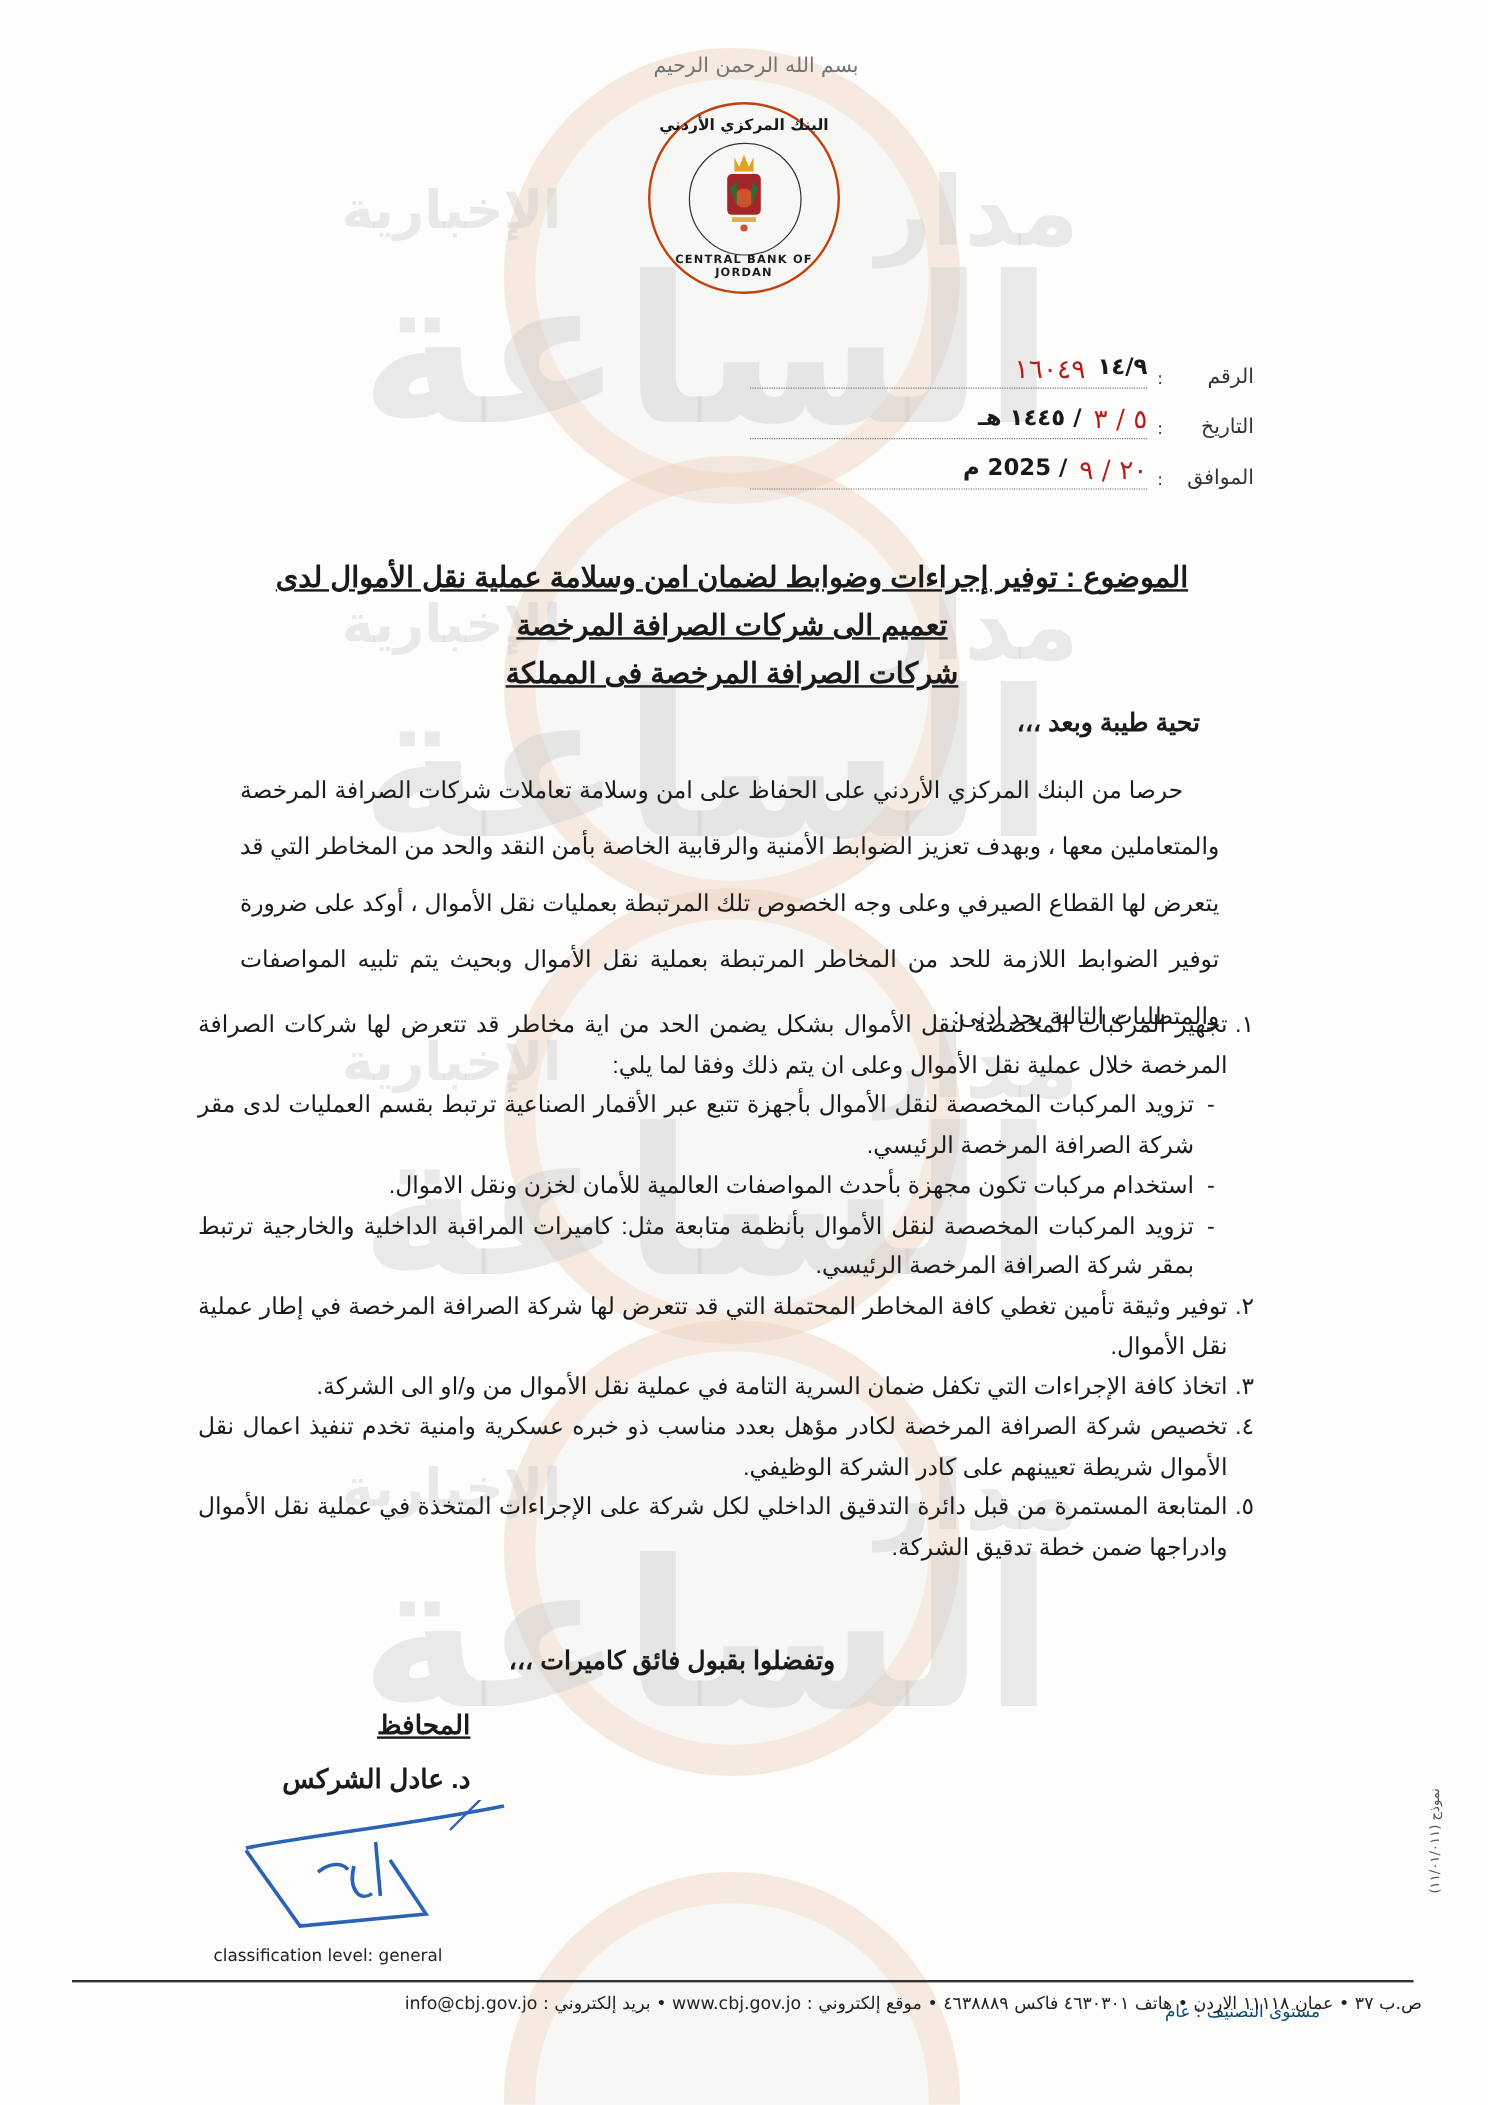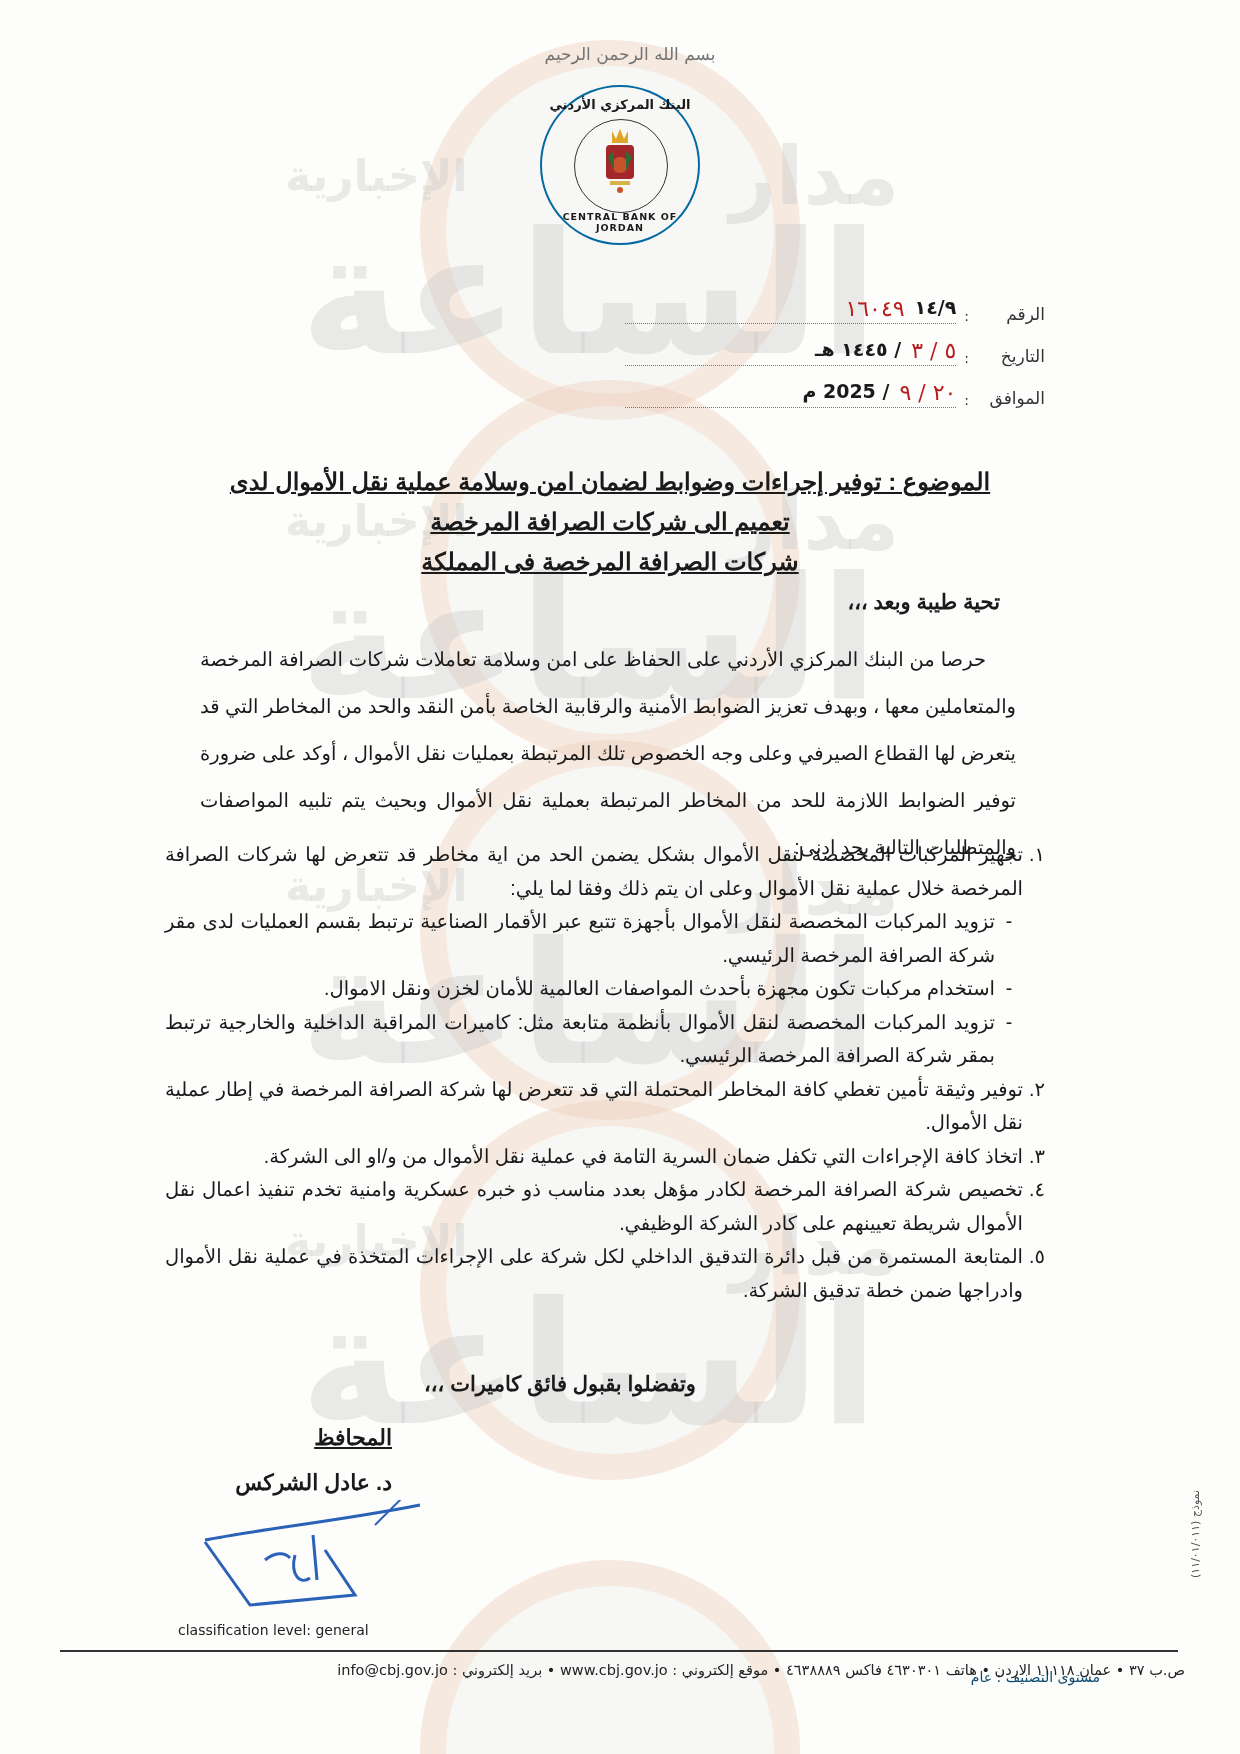--- a/index.html
+++ b/index.html
@@ -22,21 +22,21 @@
     direction: rtl; white-space: nowrap;
   }
   .layer { position: absolute; z-index: 2; }
 
   .basmala {
     left: 480px; top: 44px; width: 300px; text-align: center;
     font-family: "DejaVu Serif", serif; font-size: 17px; color: #737373;
   }
   .seal {
     left: 540px; top: 85px; width: 160px; height: 160px; border-radius: 50%;
-    border: 2px solid #0369a1; box-sizing: border-box;
+    border: 2px solid #c2410c; box-sizing: border-box;
   }
   .seal-inner {
     position: absolute; left: 32px; top: 32px; width: 92px; height: 92px;
     border-radius: 50%; border: 1.5px solid #333;
   }
   .seal-text-ar {
     position: absolute; left: 0; top: 10px; width: 156px; text-align: center;
     font-size: 13px; font-weight: bold; direction: rtl;
   }
   .seal-text-en {

